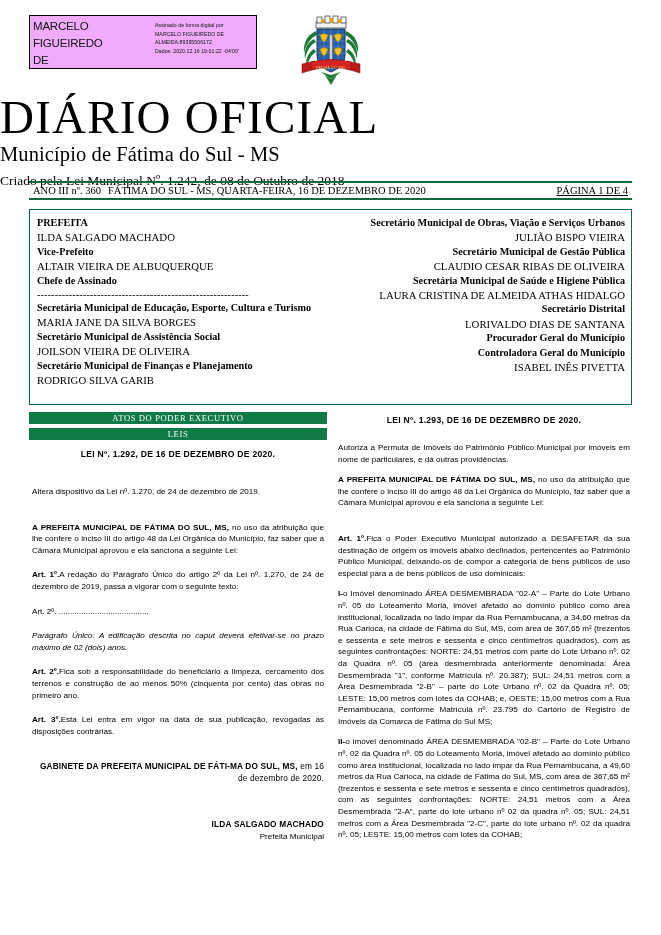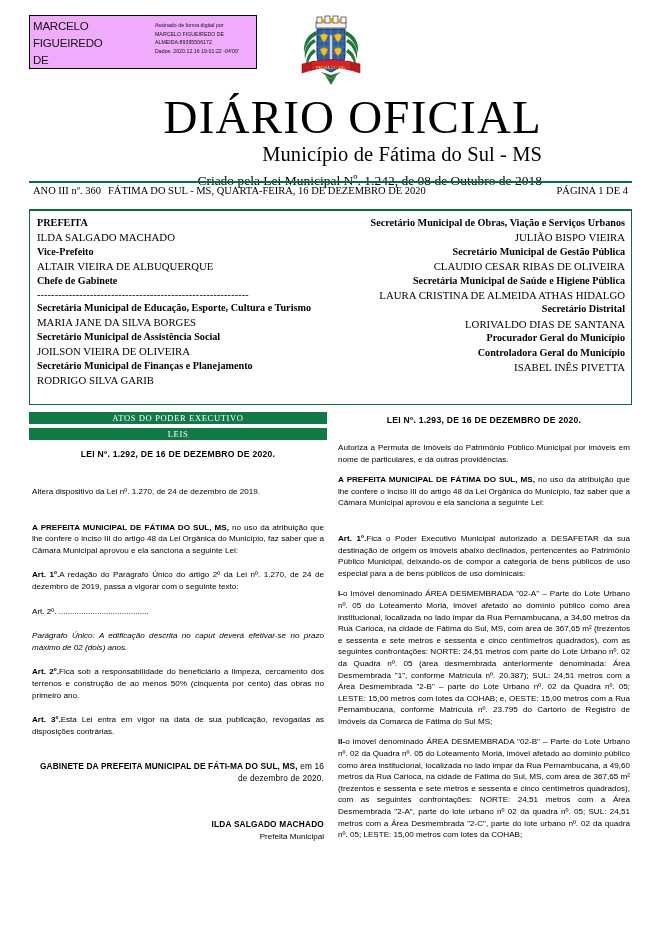--- a/index.html
+++ b/index.html
@@ -68,21 +68,21 @@
     width: 68px;
     height: 78px;
   }
 
   
   .masthead {
     position: absolute;
     left: 0;
     top: 92px;
     width: 542px;
-    text-align: right;
+    text-align: left;
   }
   .title-main {
     font-family: "Liberation Serif", serif;
     font-size: 47px;
     line-height: 50px;
     letter-spacing: 1.2px;
     font-weight: normal;
     margin: 0;
   }
   .title-sub {
@@ -100,34 +100,35 @@
   }
 
   
   .edition-bar {
     position: absolute;
     left: 29px;
     top: 181px;
     width: 603px;
     border-top: 2px solid #0a6b3d;
     border-bottom: 2px solid #0a6b3d;
-    padding: 2px 2px 13px 4px;
+    padding: 2px 2px 2px 4px;
     box-sizing: border-box;
     display: flex;
     align-items: baseline;
     font-size: 10.5px;
     font-family: "Liberation Serif", serif;
     gap: 48px;
   }
   .edition-left { white-space: nowrap; }
   .edition-left .sp { display: inline-block; width: 7px; }
   .edition-right {
     margin-left: auto;
     white-space: nowrap;
     padding-right: 2px;
+    text-decoration: underline;
   }
 
   
   .officials {
     position: absolute;
     left: 29px;
     top: 209px;
     width: 603px;
     height: 196px;
     border: 1.5px solid #0a6b3d;
@@ -330,21 +331,21 @@
     </span>
     <span class="edition-right">PÁGINA 1 DE 4</span>
   </div>
 
   <div class="officials">
     <div class="off-col left">
       <div class="off-role">PREFEITA</div>
       <div class="off-name">ILDA SALGADO MACHADO</div>
       <div class="off-role">Vice-Prefeito</div>
       <div class="off-name">ALTAIR VIEIRA DE ALBUQUERQUE</div>
-      <div class="off-role">Chefe de Gabinete</div>
+      <div class="off-role">Chefe de Assinado</div>
       <div class="off-divider">------------------------------------------------------------</div>
       <div class="off-role">Secretária Municipal de Educação, Esporte, Cultura e Turismo</div>
       <div class="off-name">MARIA JANE DA SILVA BORGES</div>
       <div class="off-role">Secretário Municipal de Assistência Social</div>
       <div class="off-name">JOILSON VIEIRA DE OLIVEIRA</div>
       <div class="off-role">Secretário Municipal de Finanças e Planejamento</div>
       <div class="off-name">RODRIGO SILVA GARIB</div>
     </div>
     <div class="off-col right">
       <div class="off-role">Secretário Municipal de Obras, Viação e Serviços Urbanos</div>

